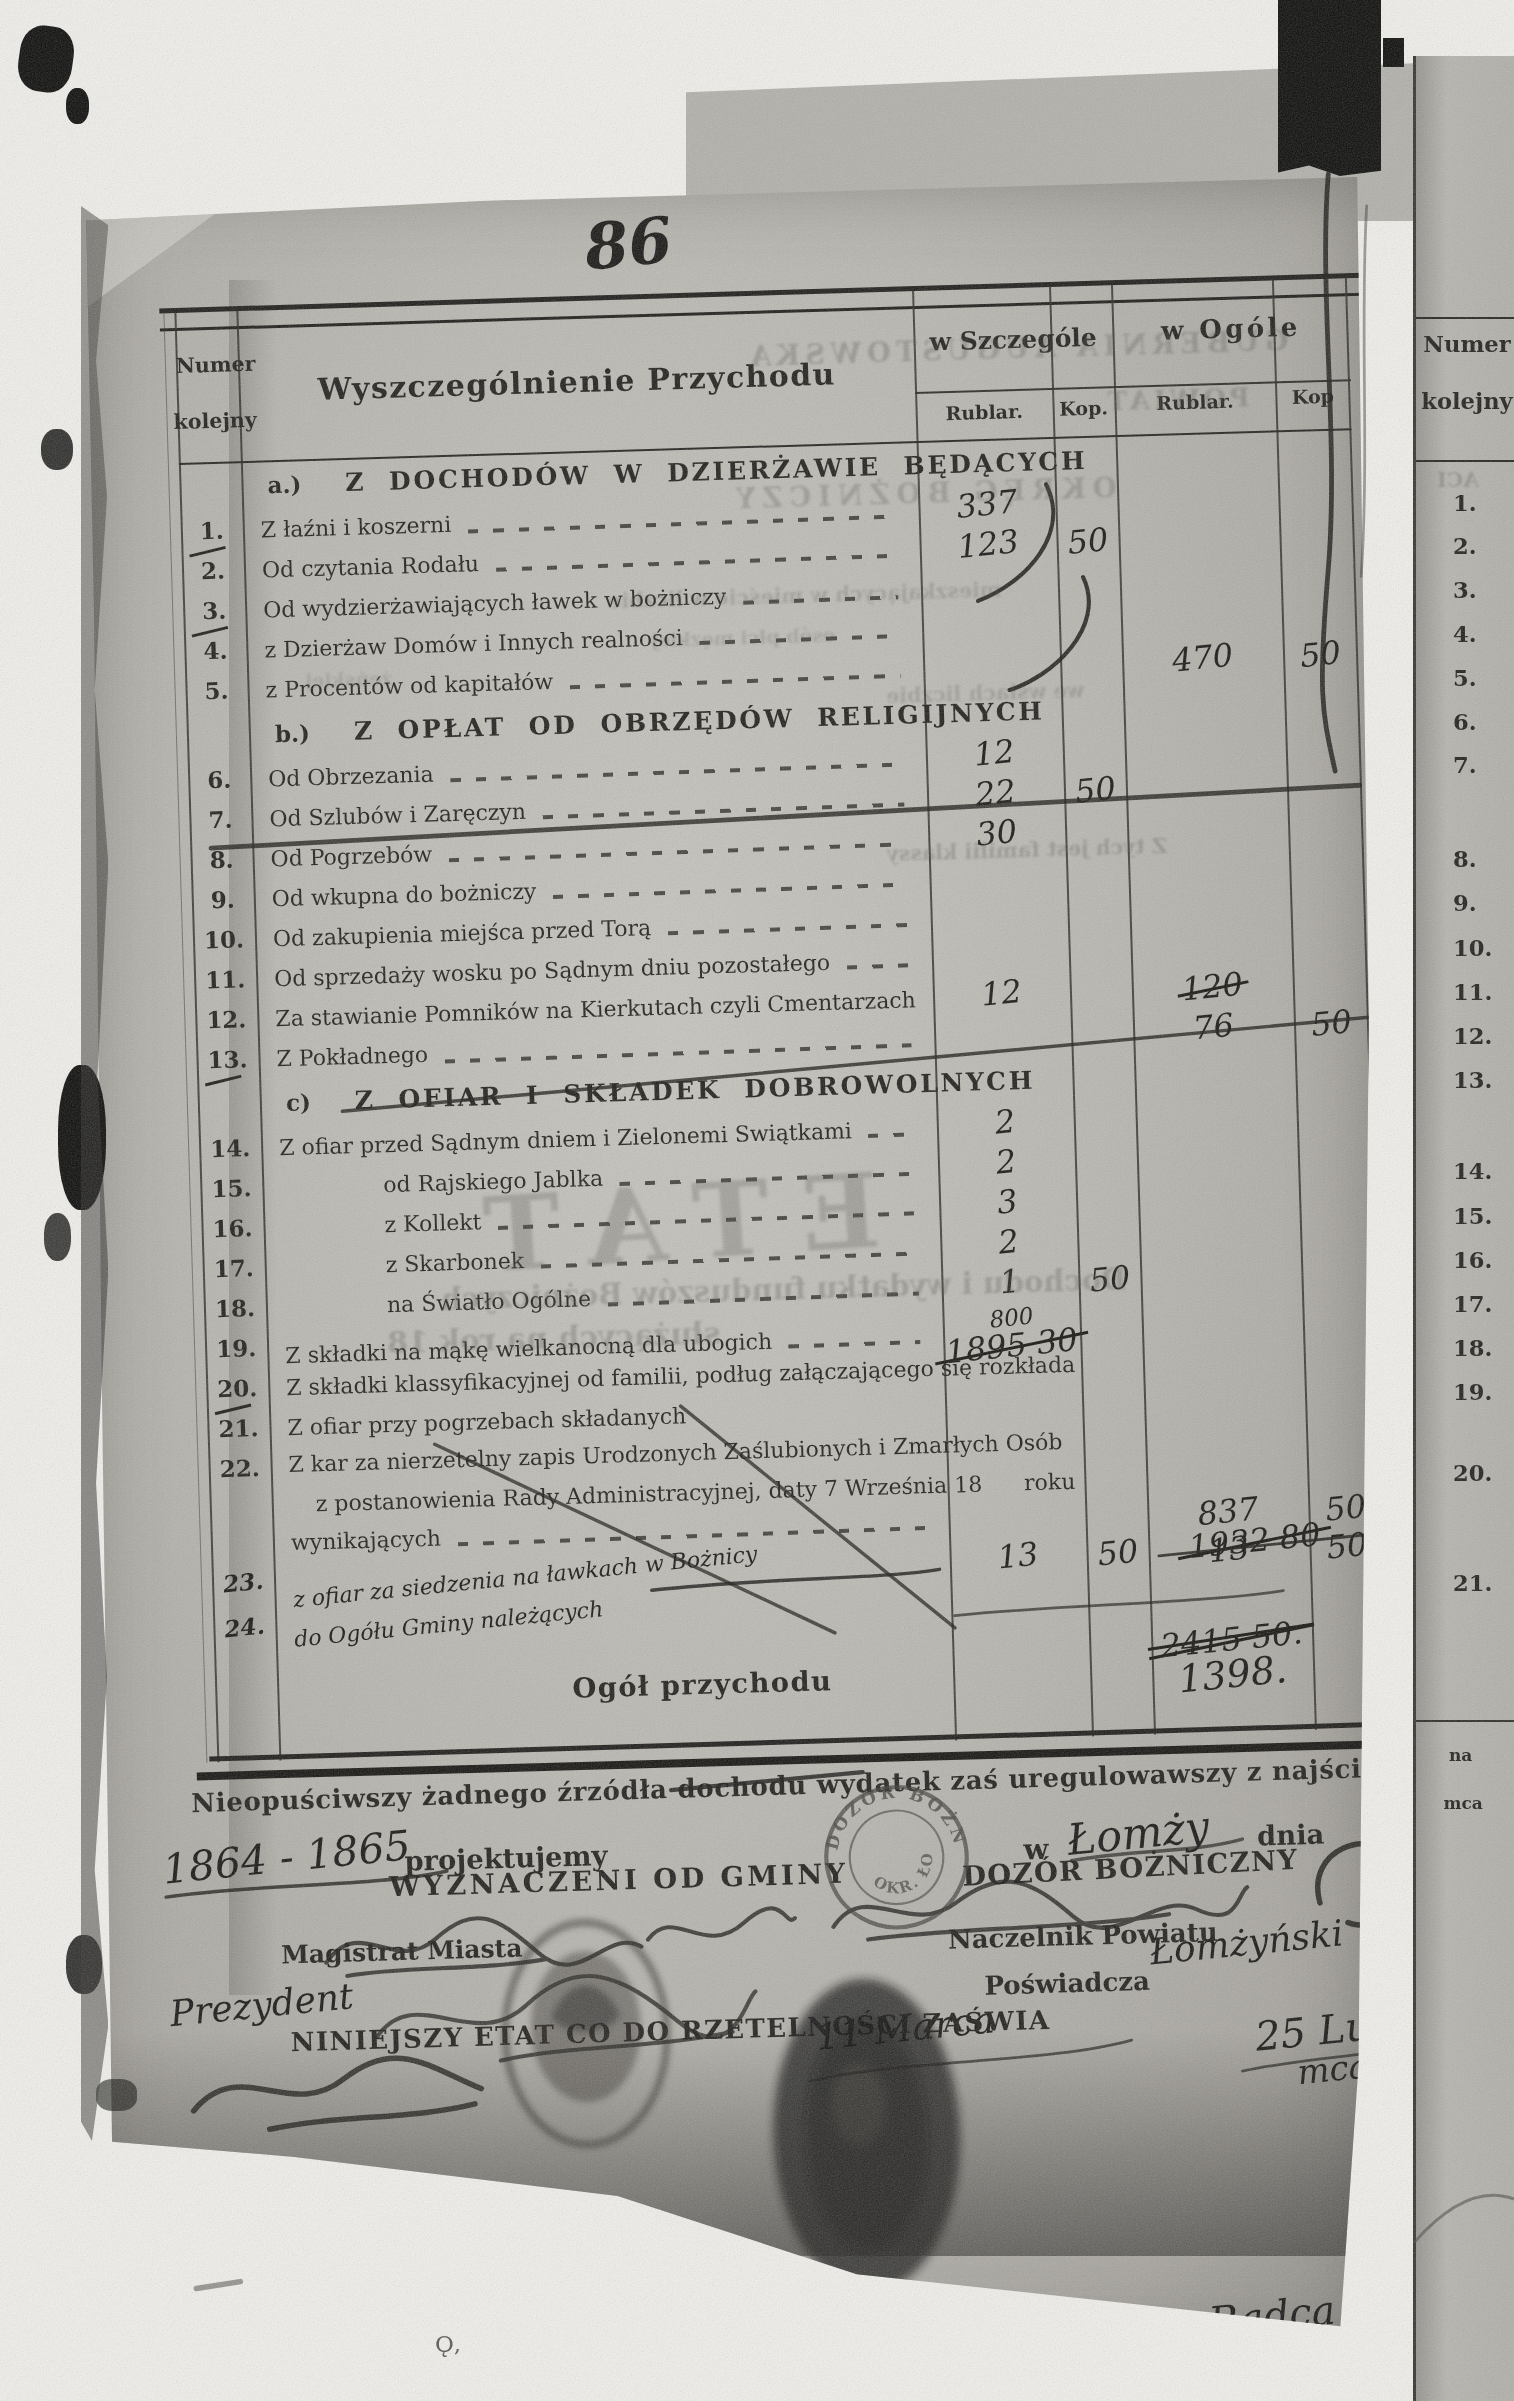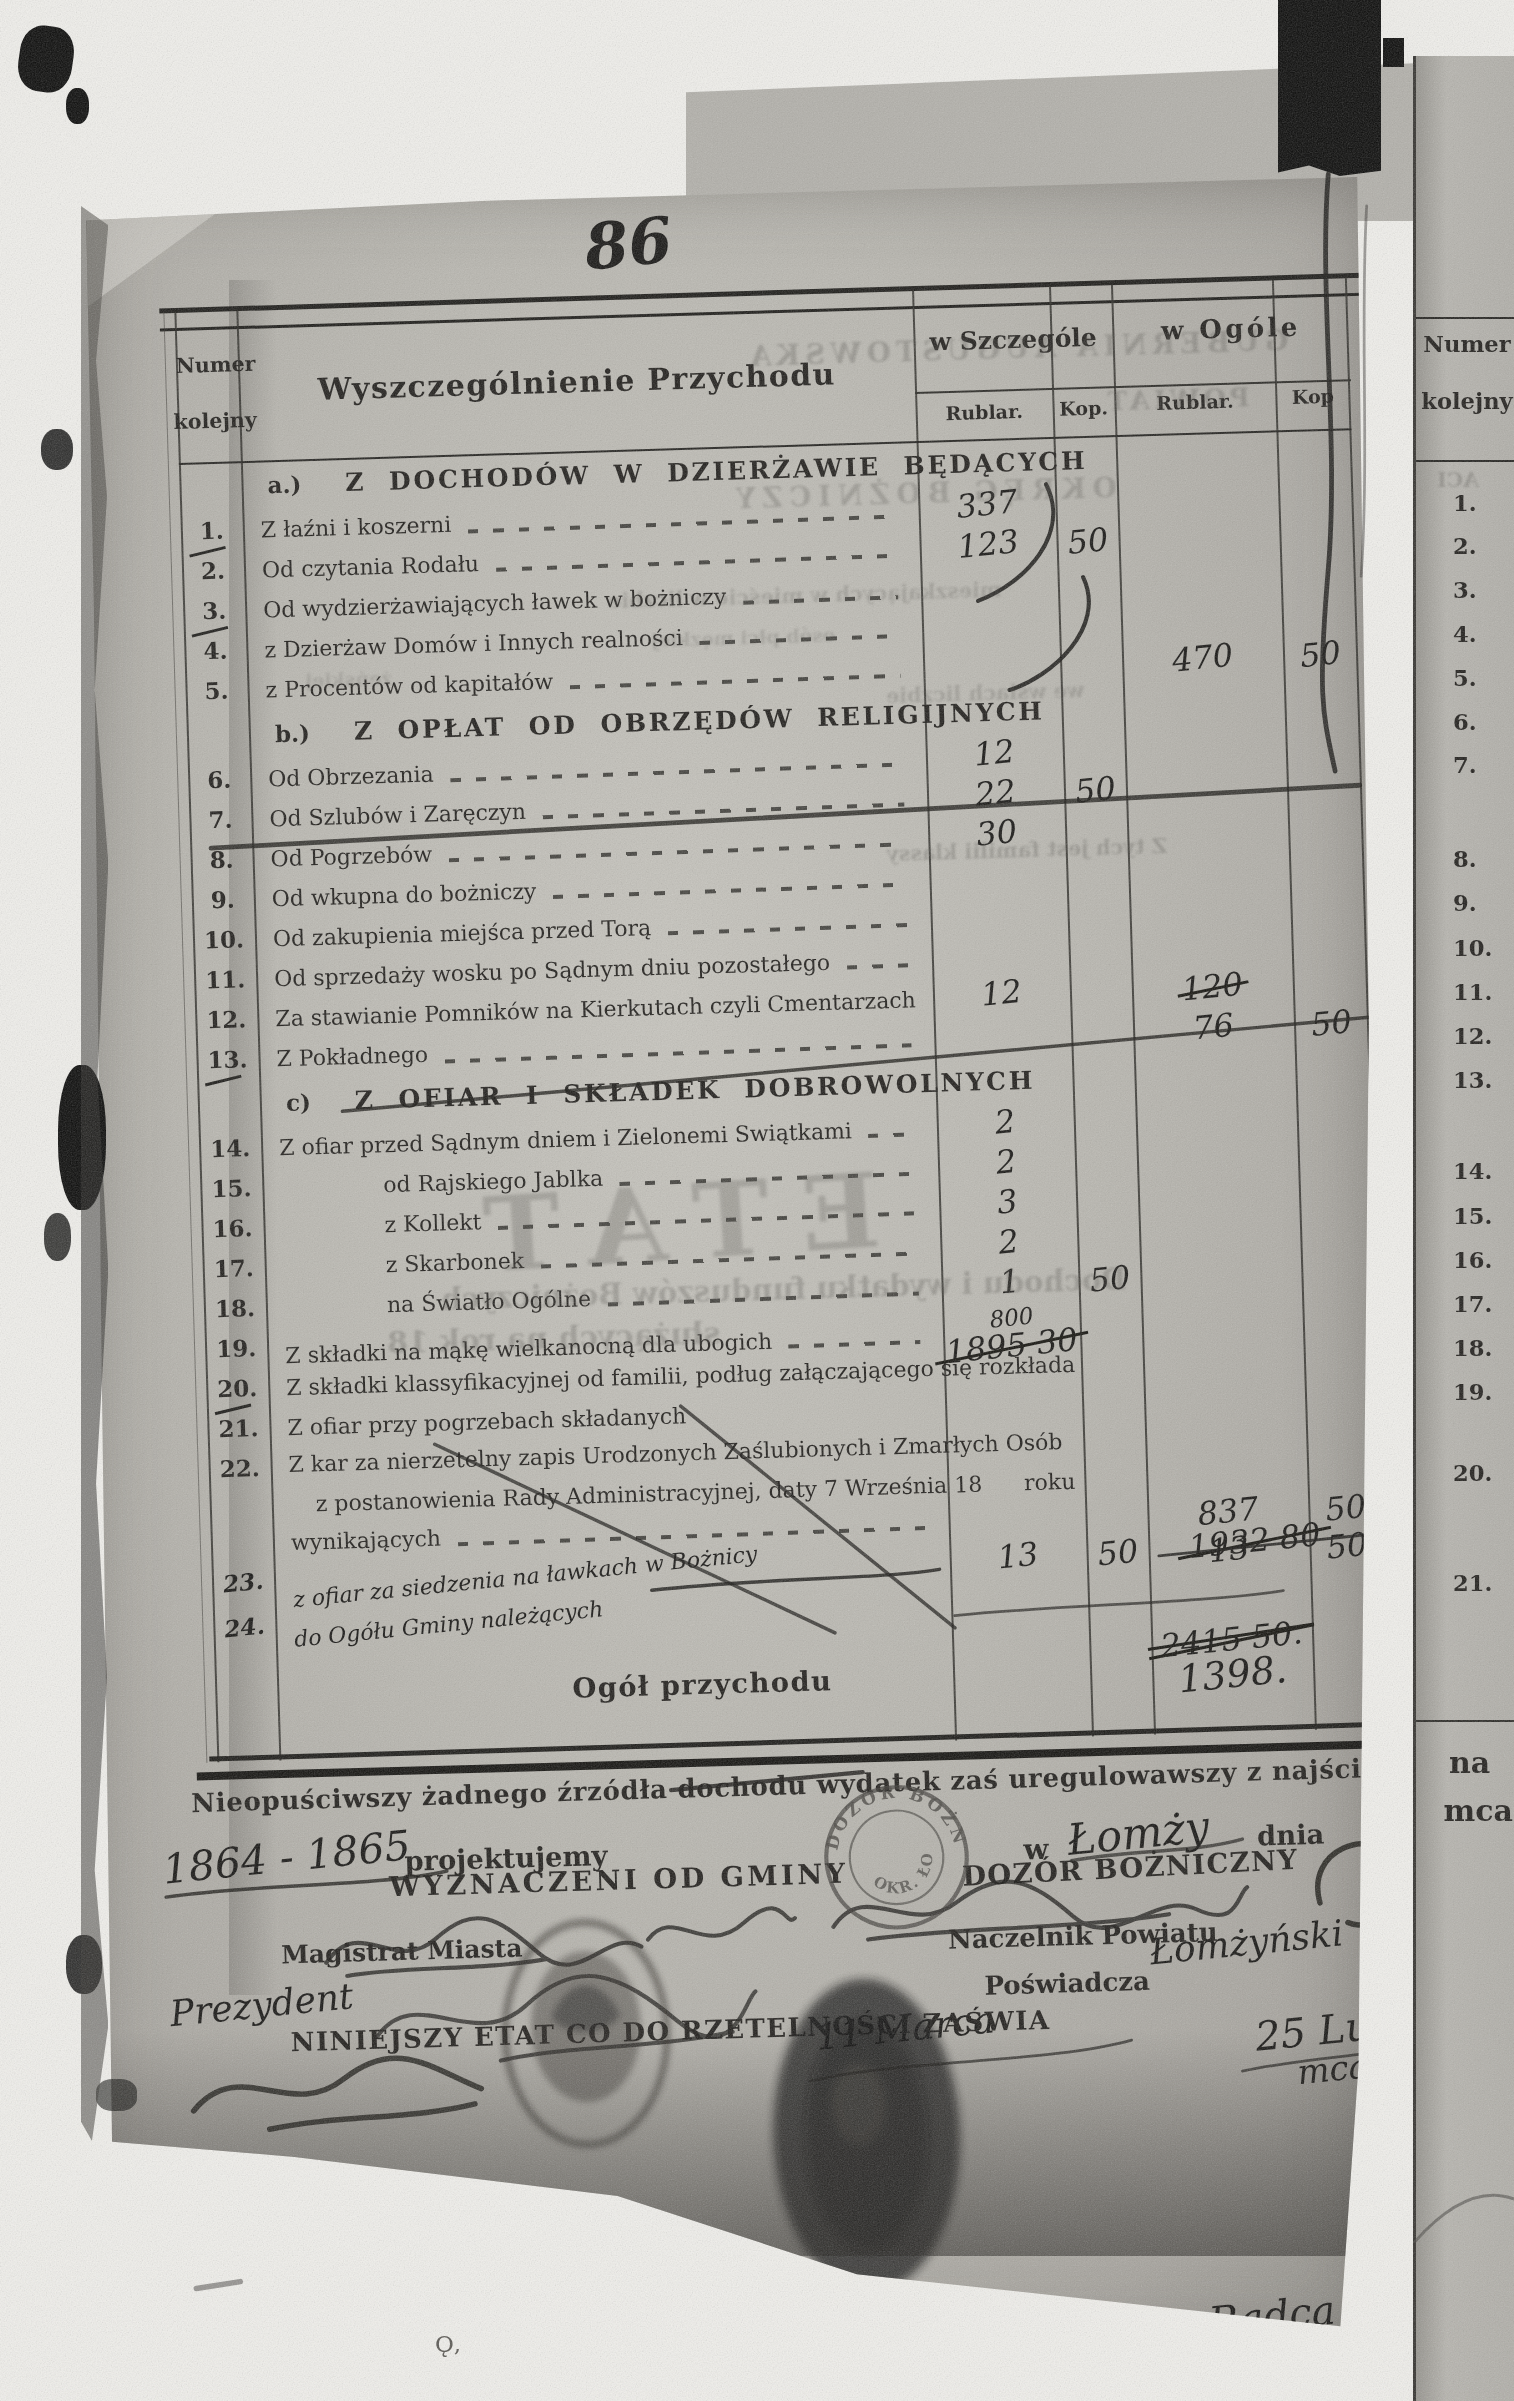--- a/index.html
+++ b/index.html
@@ -71,21 +71,21 @@
   .stampsvg{position:absolute;opacity:.85;}
   
   .blk{position:absolute;background:#0b0b0a;}
   .torn{position:absolute;left:81px;top:206px;width:27.4px;height:1935px;opacity:.55;
         background:linear-gradient(180deg,#4a4843,#2a2927 60%,#3d3b37);
         clip-path:polygon(0 0,100% 1%,55% 8%,95% 15%,50% 25%,100% 34%,60% 45%,100% 55%,55% 66%,95% 76%,50% 86%,100% 94%,40% 100%,0 99%);}
   .rs-box{position:absolute;left:0;top:261px;width:102px;height:141px;border-top:2.7px solid #23221f;border-bottom:2.7px solid #23221f;}
   .rs-box div{position:absolute;left:0;width:102px;text-align:center;font-weight:bold;font-size:22.6px;}
   .rsnum{position:absolute;left:37px;font-weight:bold;font-size:22.6px;}
   .rs-line{position:absolute;left:0;top:1664px;width:102px;border-top:2.1px solid #2b2a26;}
-  .rs-txt{position:absolute;font-weight:bold;font-size:30px;}
+  .rs-txt{position:absolute;font-weight:bold;font-size:17px;}
   .stray{position:absolute;left:435px;top:2331px;font-size:23px;color:#5a5853;}
   .noise{position:absolute;left:0;top:0;pointer-events:none;opacity:.27;}
 </style>
 </head>
 <body>
 
 <div class="scan">
 
   <div class="behind-sheet"></div>
 

